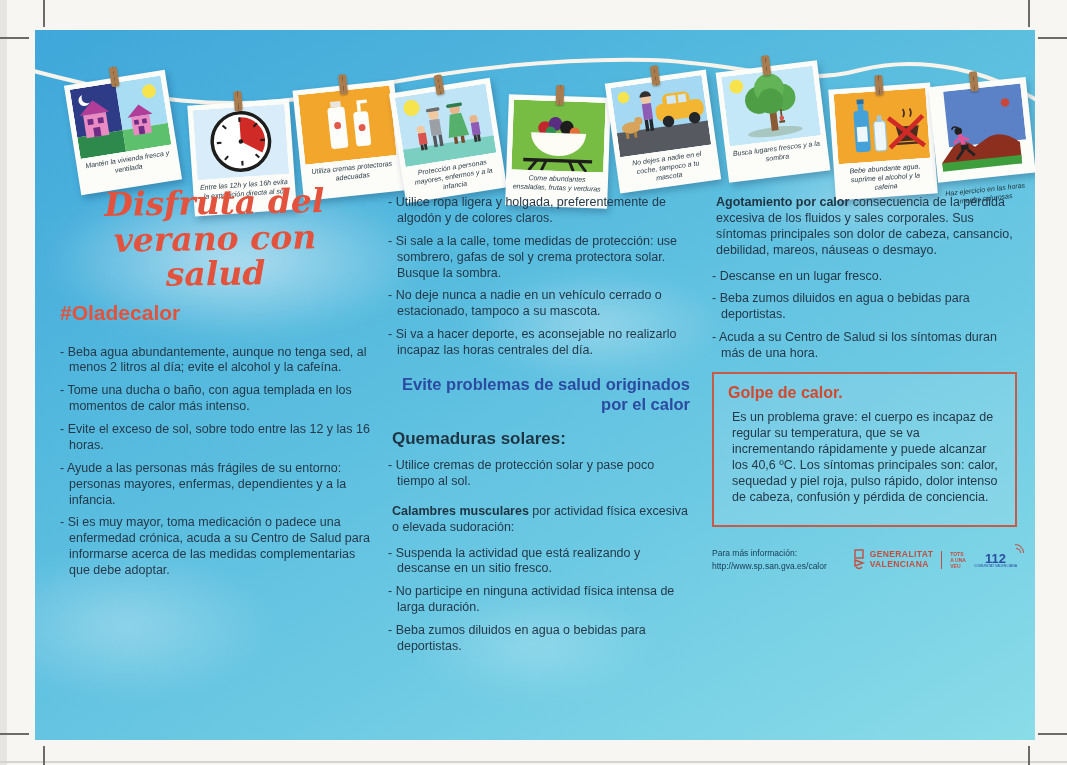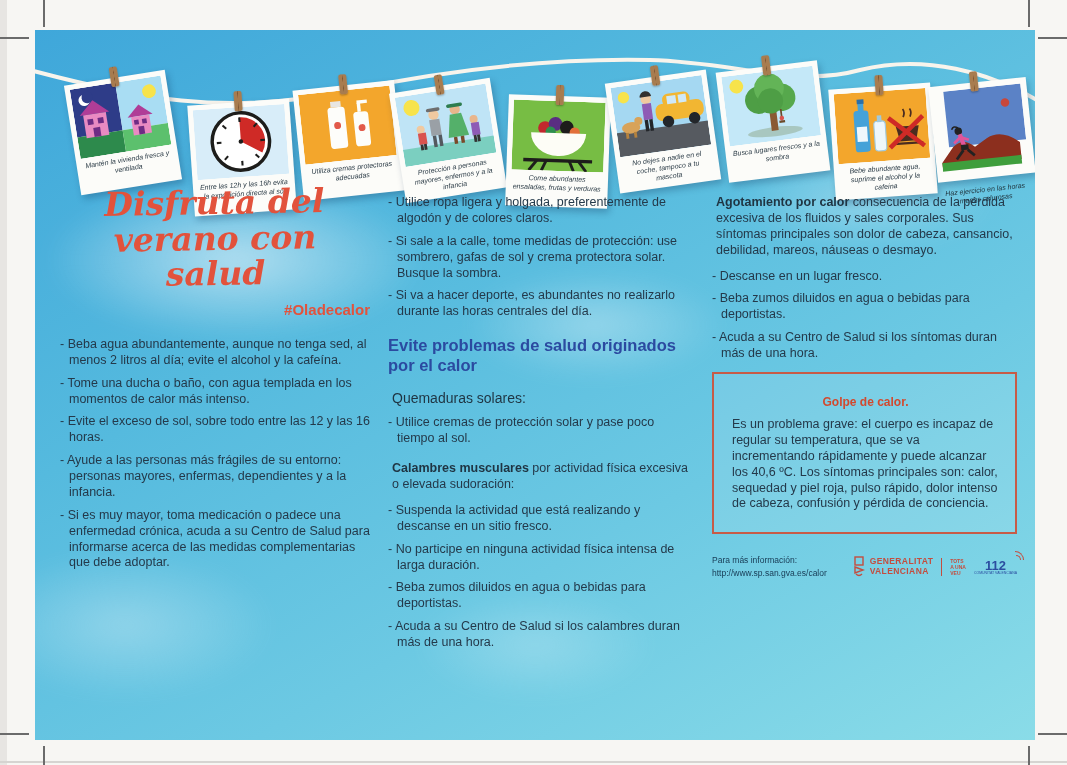--- a/index.html
+++ b/index.html
@@ -19,28 +19,28 @@
   .photo .pin{position:absolute;top:-11px;left:50%;margin-left:-4px;width:8px;height:20px;background:linear-gradient(90deg,#a87c4f 45%,#7d5633 50%,#a87c4f 55%);border-radius:2px;box-shadow:0 1px 2px rgba(0,0,0,.3);}
   .photo.caption-out{background:transparent;box-shadow:none;padding:0;}
   .photo.caption-out .frame{background:#fcfcf9;box-shadow:2px 4px 7px rgba(10,40,80,.28);padding:6px;width:86px;height:84px;}
   .photo.caption-out .caption{background:transparent;color:#21353f;margin-top:4px;}
   
   .col{position:absolute;color:#24394a;font-size:12.5px;line-height:1.27;}
   .col ul{list-style:none;margin:0;padding:0;}
   .col li{margin:0 0 7px 0;padding-left:9px;text-indent:-9px;}
   .col li::before{content:"- ";}
   .script-title{font-family:"DejaVu Serif",serif;font-style:italic;font-weight:bold;color:#e2523c;font-size:33px;line-height:1.08;text-align:center;margin:0 0 8px 0;transform:rotate(-1deg);}
-  .hashtag{color:#e2523c;font-weight:bold;font-size:15px;text-align:right;margin:0 0 18px 0;}
+  .hashtag{color:#e2523c;font-weight:bold;font-size:21px;text-align:left;margin:0 0 18px 0;}
   .blue-heading{color:#2b4aa0;font-weight:bold;font-size:16.5px;margin:0 0 13px 0;}
-  .blue-heading.center{text-align:left;line-height:1.2;margin:16px 0 14px 0;}
-  .subhead{font-weight:normal;font-size:14px;margin:2px 0 8px 4px;color:#1f3442;}
+  .blue-heading.center{text-align:right;line-height:1.2;margin:16px 0 14px 0;}
+  .subhead{font-weight:bold;font-size:17px;margin:2px 0 8px 4px;color:#1f3442;}
   .leadline{margin:14px 0 10px 4px;}
   .leadline b{color:#1f3442;}
   .box{border:2px solid #c75b47;background:rgba(255,255,255,.10);padding:9px 12px 10px 14px;margin-top:10px;}
-  .box h3{color:#d2492e;font-weight:bold;font-size:12px;margin:12px 0 7px 0;text-align:center;}
+  .box h3{color:#d2492e;font-weight:bold;font-size:16px;margin:0 0 7px 0;}
   .box p{margin:0 0 10px 4px;}
   .box li{margin-bottom:4px;}
   .footer-row{display:flex;justify-content:space-between;align-items:center;margin-top:20px;}
   .info{font-size:8.5px;color:#173a54;line-height:1.5;}
   .logos{display:flex;align-items:center;gap:8px;}
   .gva{display:flex;align-items:center;gap:4px;}
   .gva-text{color:#c44d3f;font-weight:bold;font-size:8.5px;line-height:1.15;letter-spacing:.4px;}
   .logo-div{width:1px;height:18px;background:#c44d3f;}
   .slogan{color:#c44d3f;font-weight:bold;font-size:5px;line-height:1.2;text-align:left;}
   .logo112{position:relative;text-align:center;}
@@ -291,33 +291,33 @@
         <li>Evite el exceso de sol, sobre todo entre las 12 y las 16 horas.</li>
         <li>Ayude a las personas más frágiles de su entorno: personas mayores, enfermas, dependientes y a la infancia.</li>
         <li>Si es muy mayor, toma medicación o padece una enfermedad crónica, acuda a su Centro de Salud para informarse acerca de las medidas complementarias que debe adoptar.</li>
       </ul>
     </div>
 
     <div class="col" style="left:353px;top:165px;width:302px">
       <ul>
         <li>Utilice ropa ligera y holgada, preferentemente de algodón y de colores claros.</li>
         <li>Si sale a la calle, tome medidas de protección: use sombrero, gafas de sol y crema protectora solar. Busque la sombra.</li>
-        <li>Si va a hacer deporte, es abundantes no realizarlo durante las horas centrales del día.</li>
+        <li>No deje nunca a nadie en un vehículo cerrado o estacionado, tampoco a su mascota.</li>
+        <li>Si va a hacer deporte, es aconsejable no realizarlo incapaz las horas centrales del día.</li>
       </ul>
       <h2 class="blue-heading center">Evite problemas de salud originados por el calor</h2>
       <div class="subhead">Quemaduras solares:</div>
       <ul>
         <li>Utilice cremas de protección solar y pase poco tiempo al sol.</li>
       </ul>
       <p class="leadline"><b>Calambres musculares</b><span> por actividad física excesiva o elevada sudoración:</span></p>
       <ul>
         <li>Suspenda la actividad que está realizando y descanse en un sitio fresco.</li>
         <li>No participe en ninguna actividad física intensa de larga duración.</li>
         <li>Beba zumos diluidos en agua o bebidas para deportistas.</li>
-        <li>Acuda a su Centro de Salud si los calambres duran más de una hora.</li>
       </ul>
     </div>
 
     <div class="col" style="left:677px;top:165px;width:305px">
       <p class="leadline" style="margin-top:0"><b>Agotamiento por calor</b><span> consecuencia de la pérdida excesiva de los fluidos y sales corporales. Sus síntomas principales son dolor de cabeza, cansancio, debilidad, mareos, náuseas o desmayo.</span></p>
       <ul>
         <li>Descanse en un lugar fresco.</li>
         <li>Beba zumos diluidos en agua o bebidas para deportistas.</li>
         <li>Acuda a su Centro de Salud si los síntomas duran más de una hora.</li>
       </ul>

